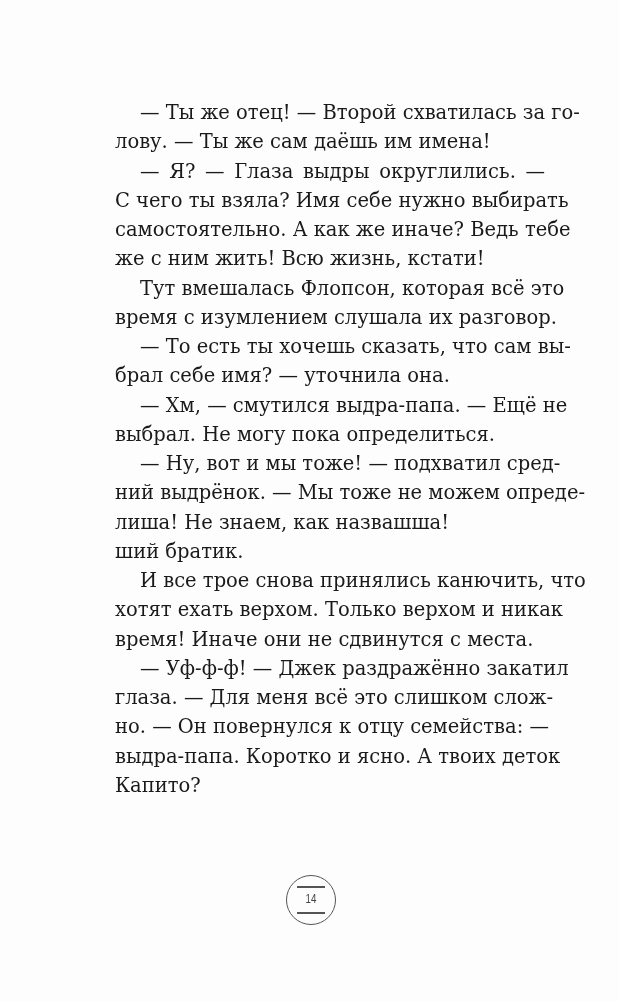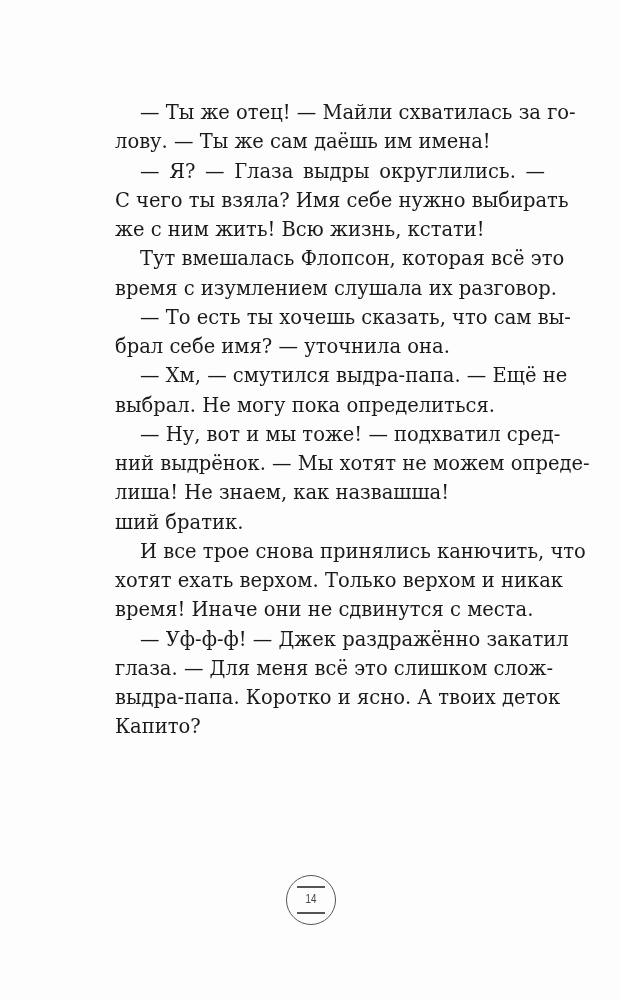--- a/index.html
+++ b/index.html
@@ -24,40 +24,42 @@
   .page-number .num {
     position: absolute; left: 0; right: 0; top: 15px; text-align: center;
     font-family: "Liberation Sans Narrow", "Liberation Sans", sans-serif; font-size: 13px; color: #444;
     transform: scaleX(0.75);
   }
 </style>
 </head>
 <body>
 
 <div class="page-text">
-  <span class="line indent">— Ты же отец! — Майли схватилась за го-</span>
+  <span class="line indent">— Ты же отец! — Второй схватилась за го-</span>
   <span class="line last">лову. — Ты же сам даёшь им имена!</span>
   <span class="line indent">— Я? — Глаза выдры округлились. —</span>
   <span class="line">С чего ты взяла? Имя себе нужно выбирать</span>
+  <span class="line">самостоятельно. А как же иначе? Ведь тебе</span>
   <span class="line last">же с ним жить! Всю жизнь, кстати!</span>
   <span class="line indent">Тут вмешалась Флопсон, которая всё это</span>
   <span class="line last">время с изумлением слушала их разговор.</span>
   <span class="line indent">— То есть ты хочешь сказать, что сам вы-</span>
   <span class="line last">брал себе имя? — уточнила она.</span>
   <span class="line indent">— Хм, — смутился выдра-папа. — Ещё не</span>
   <span class="line last">выбрал. Не могу пока определиться.</span>
   <span class="line indent">— Ну, вот и мы тоже! — подхватил сред-</span>
-  <span class="line">ний выдрёнок. — Мы хотят не можем опреде-</span>
+  <span class="line">ний выдрёнок. — Мы тоже не можем опреде-</span>
   <span class="line last">лиша! Не знаем, как назвашша!</span>
   <span class="line last">ший братик.</span>
   <span class="line indent">И все трое снова принялись канючить, что</span>
   <span class="line">хотят ехать верхом. Только верхом и никак</span>
   <span class="line last">время! Иначе они не сдвинутся с места.</span>
   <span class="line indent">— Уф-ф-ф! — Джек раздражённо закатил</span>
   <span class="line">глаза. — Для меня всё это слишком слож-</span>
+  <span class="line">но. — Он повернулся к отцу семейства: —</span>
   <span class="line">выдра-папа. Коротко и ясно. А твоих деток</span>
   <span class="line last">Капито?</span>
 </div>
 
 <div class="page-number">
   <div class="bar top"></div>
   <div class="num">14</div>
   <div class="bar bottom"></div>
 </div>
 

